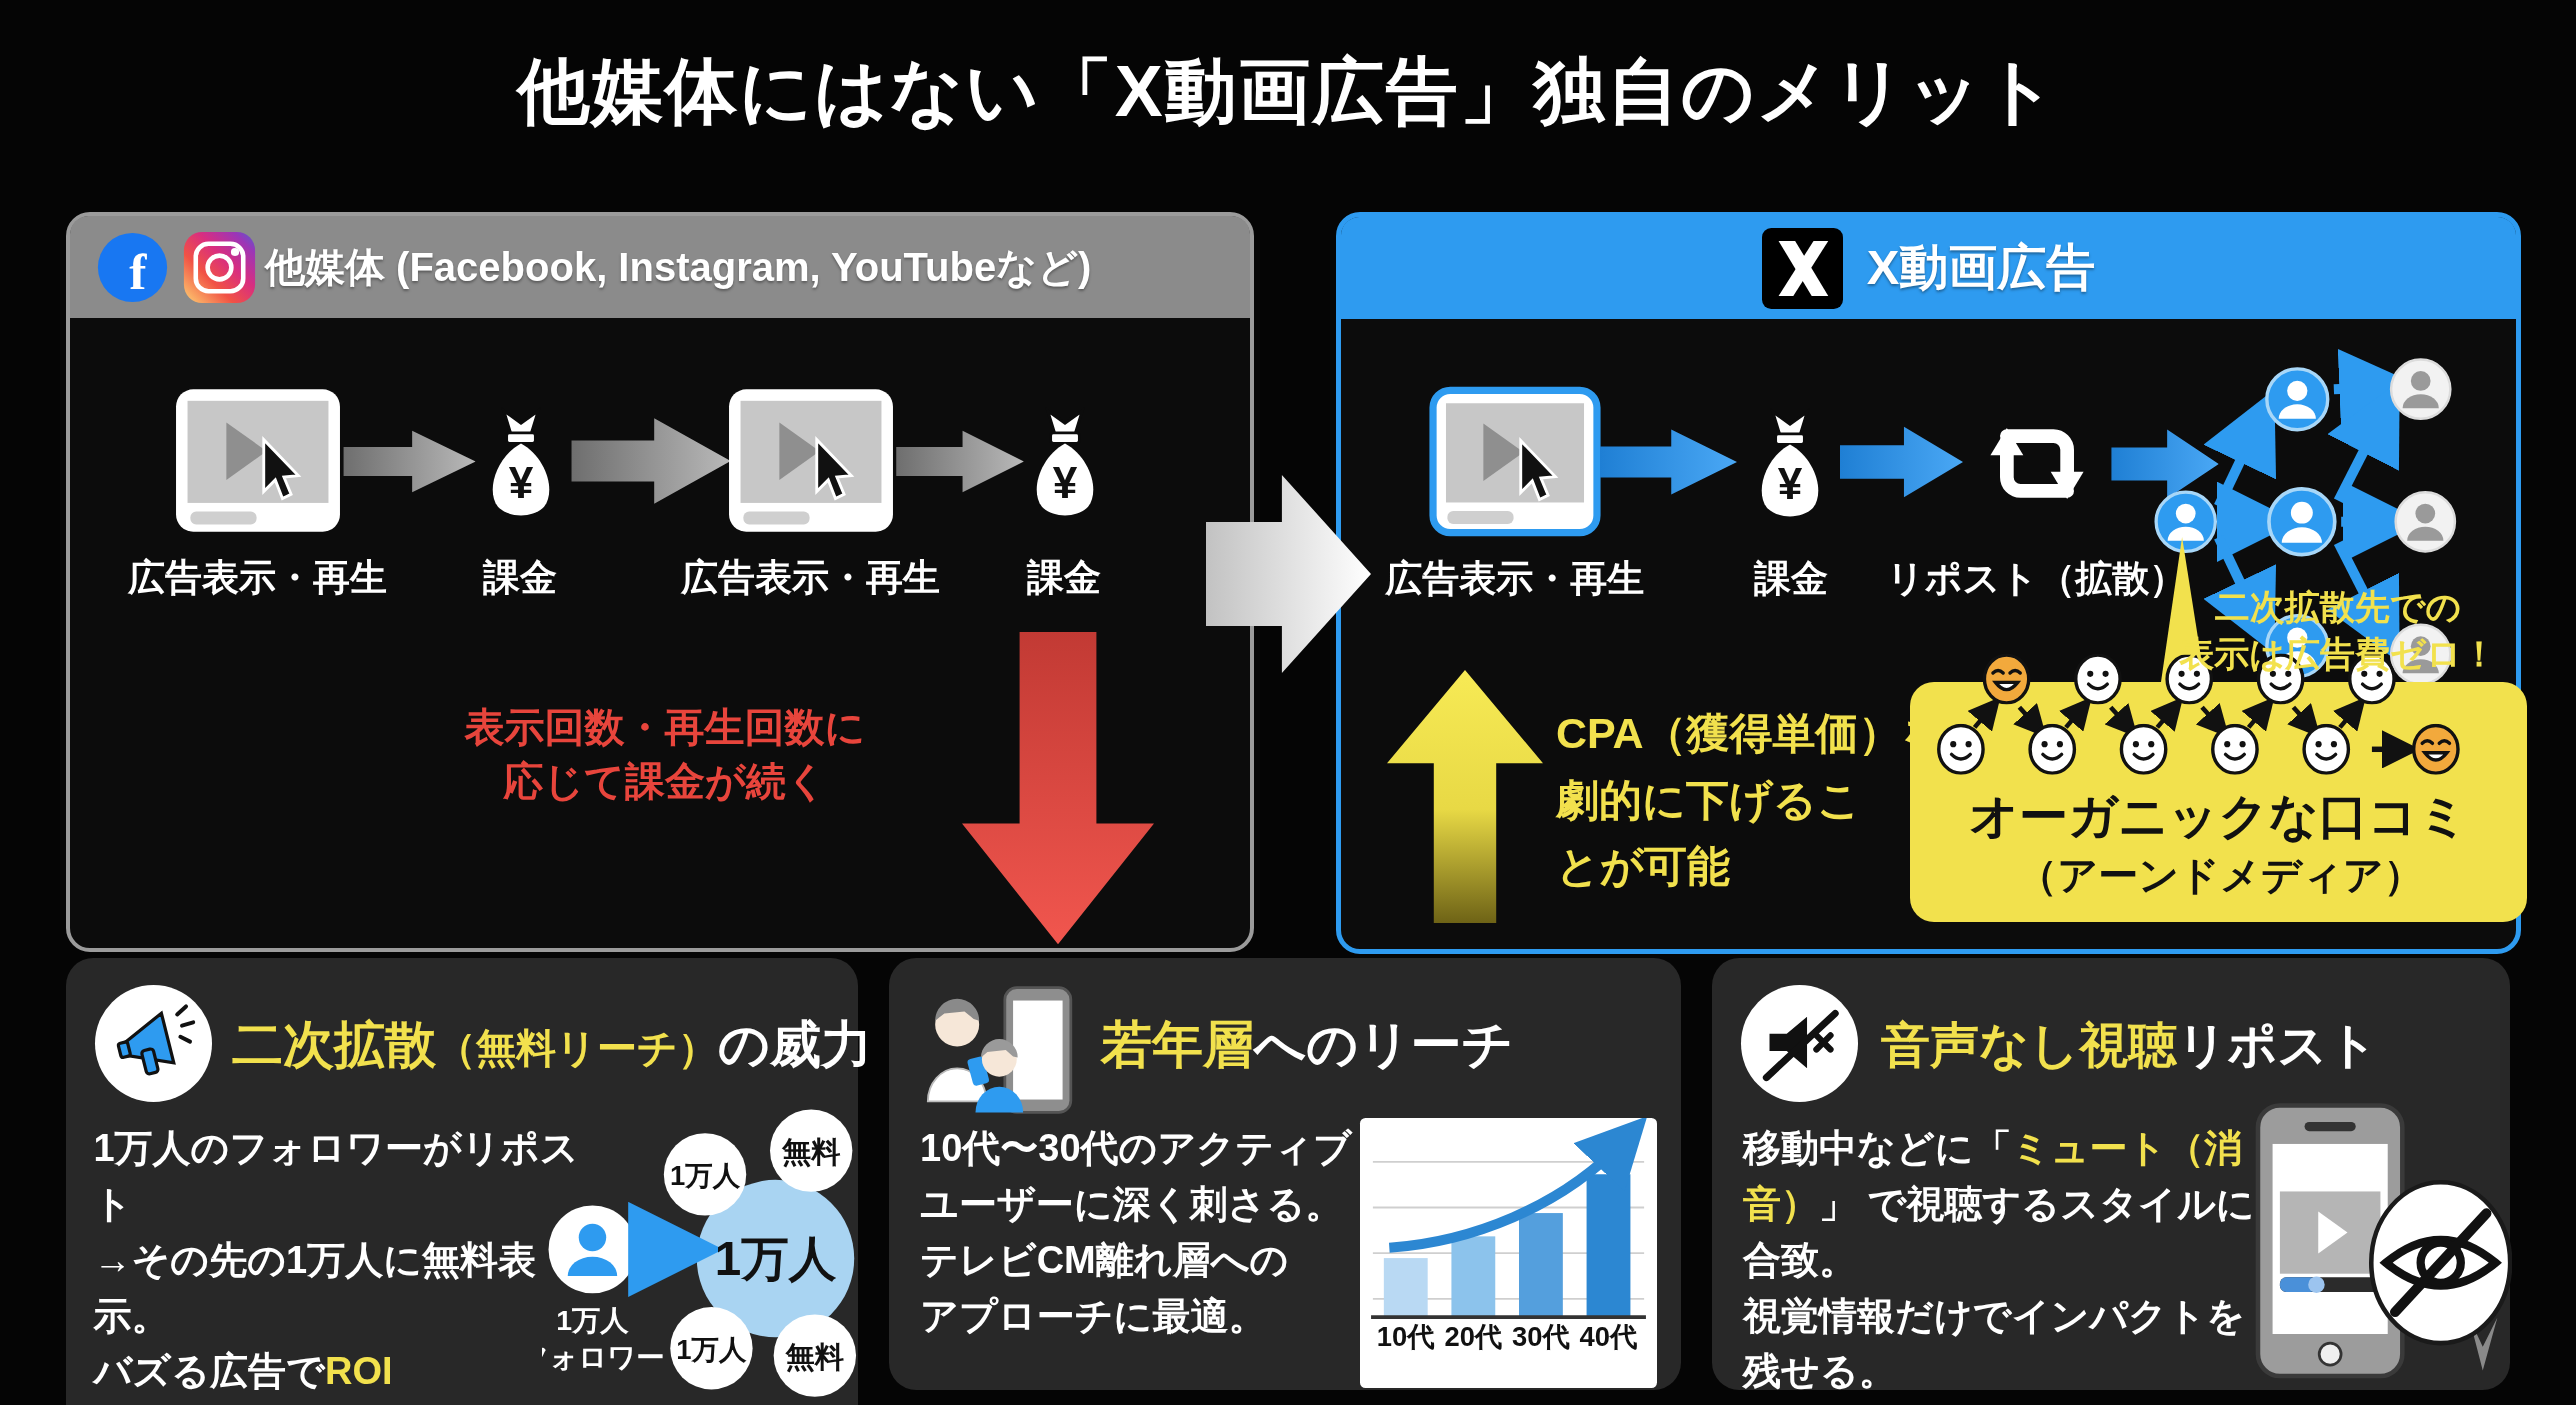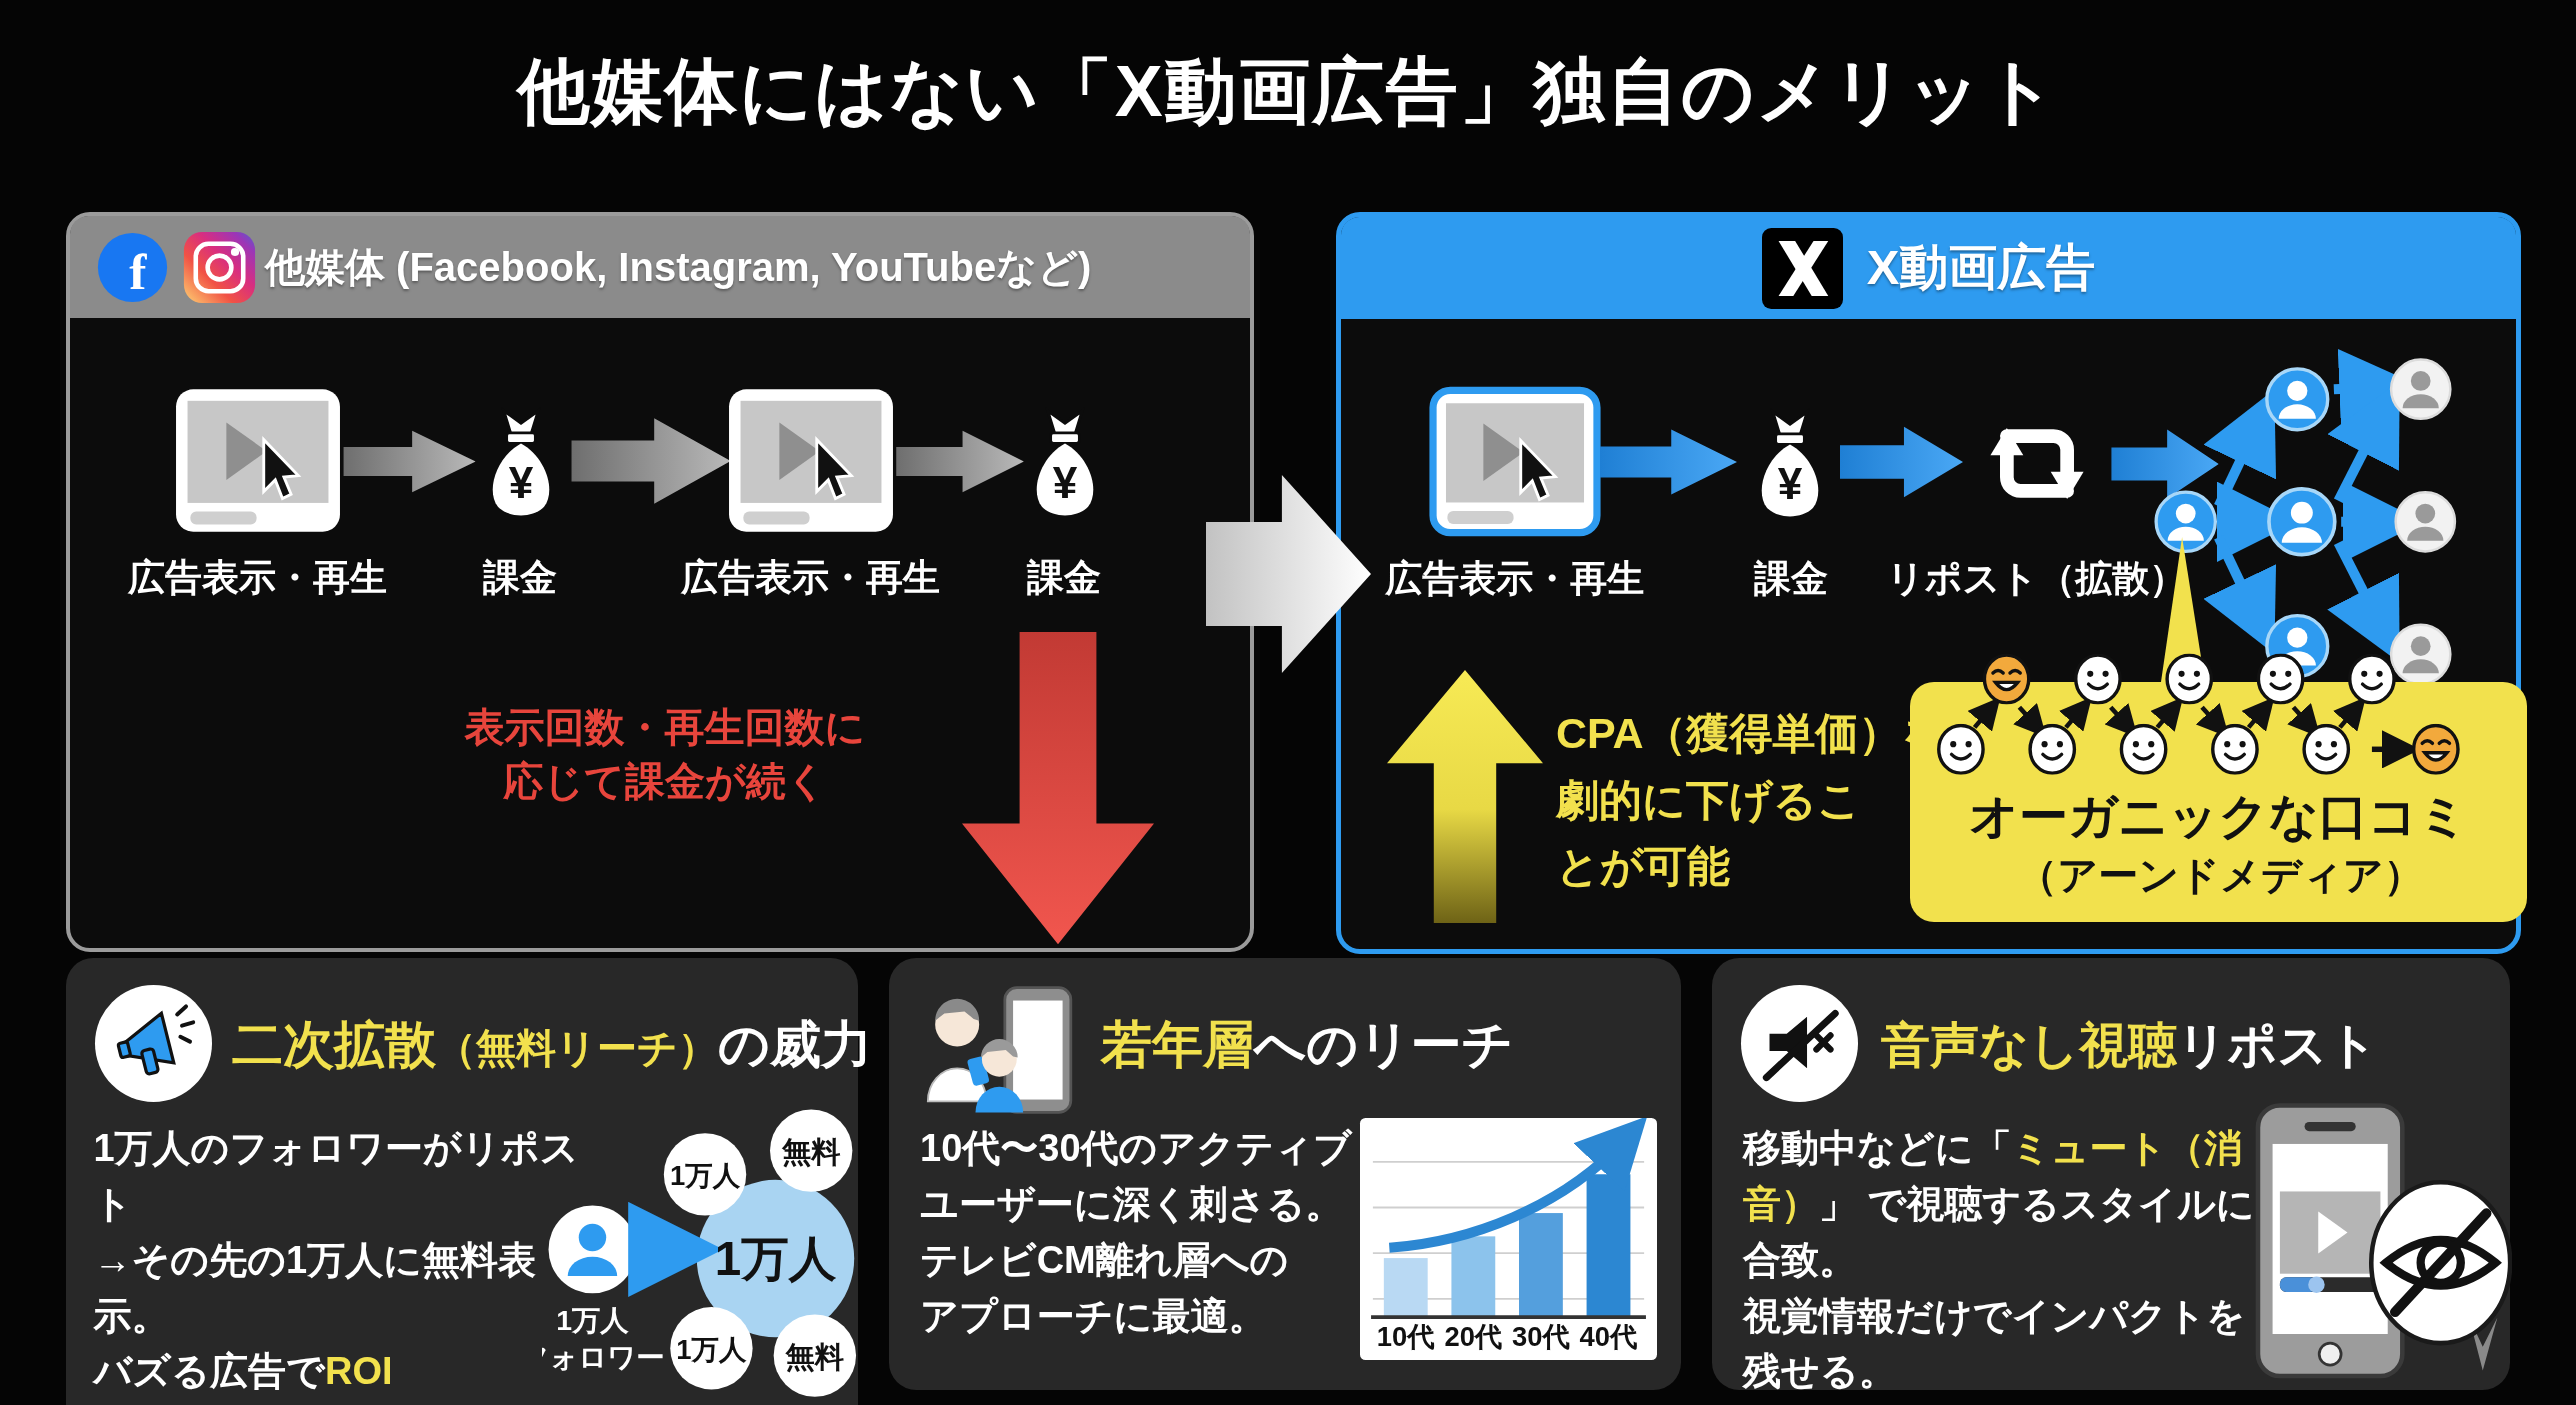--- a/index.html
+++ b/index.html
@@ -227,20 +227,22 @@
     <use href="#sym-av-blue" x="123" y="314" width="74" height="74"></use>
     <use href="#sym-av-gray" x="259" y="34" width="72" height="72"></use>
     <use href="#sym-av-gray" x="264" y="179" width="72" height="72"></use>
     <use href="#sym-av-gray" x="259" y="324" width="72" height="72"></use>
   </svg>
 
   <div class="flowlbl" style="left:18.3px;top:337px;width:311px">広告表示・再生</div>
   <div class="flowlbl" style="left:377px;top:337px;width:146px">課金</div>
   <div class="flowlbl" style="left:540px;top:337px;width:311px">リポスト（拡散）</div>
 
+  <div class="ynote pre" style="left:823px;top:366px;width:348px">二次拡散先での
+表示は広告費ゼロ！</div>
 
   <svg class="abs" style="left:46px;top:453px" width="156" height="256" viewBox="0 0 100 170" preserveAspectRatio="none">
     <polygon points="50,0 100,62 70,62 70,168 30,168 30,62 0,62" fill="url(#yg)"></polygon>
   </svg>
 
   <div class="cpa pre" style="left:215px;top:483px;width:393px">CPA（獲得単価）を
 劇的に下げるこ
 とが可能</div>
 
   <svg class="abs" style="left:819px;top:320px;z-index:1" width="46" height="151" viewBox="0 0 50 165">
@@ -337,21 +339,21 @@
     <path d="M66,140 a26,28 0 0 1 52,0 Z" fill="#2e9bf0"></path>
   </svg>
   <div class="ctitle" style="left:212px;top:53px">
     <span class="big yel">若年層</span>
       <span class="big wht">へのリーチ</span>
   </div>
   <div class="cbody pre" style="left:31px;top:163px;width:439px">10代〜30代のアクティブ
 ユーザーに深く刺さる。
 テレビCM離れ層への
 アプローチに最適。</div>
-  <div class="chart" style="left:471px;top:160px;width:297px;height:242px">
+  <div class="chart" style="left:471px;top:160px;width:297px;height:270px">
     <svg width="297" height="242" viewBox="0 0 325 265">
       <g stroke="#cfcfcf" stroke-width="2">
         <line x1="14" y1="48" x2="311" y2="48"></line>
           <line x1="14" y1="98" x2="311" y2="98"></line>
         <line x1="14" y1="148" x2="311" y2="148"></line>
           <line x1="14" y1="198" x2="311" y2="198"></line>
       </g>
       <g id="bars-group">
           <rect x="26" y="153.4" width="48" height="64.6" fill="#b9d9f3"></rect>
           <rect x="100" y="129.60000000000002" width="48" height="88.39999999999999" fill="#8cc3ec"></rect>

